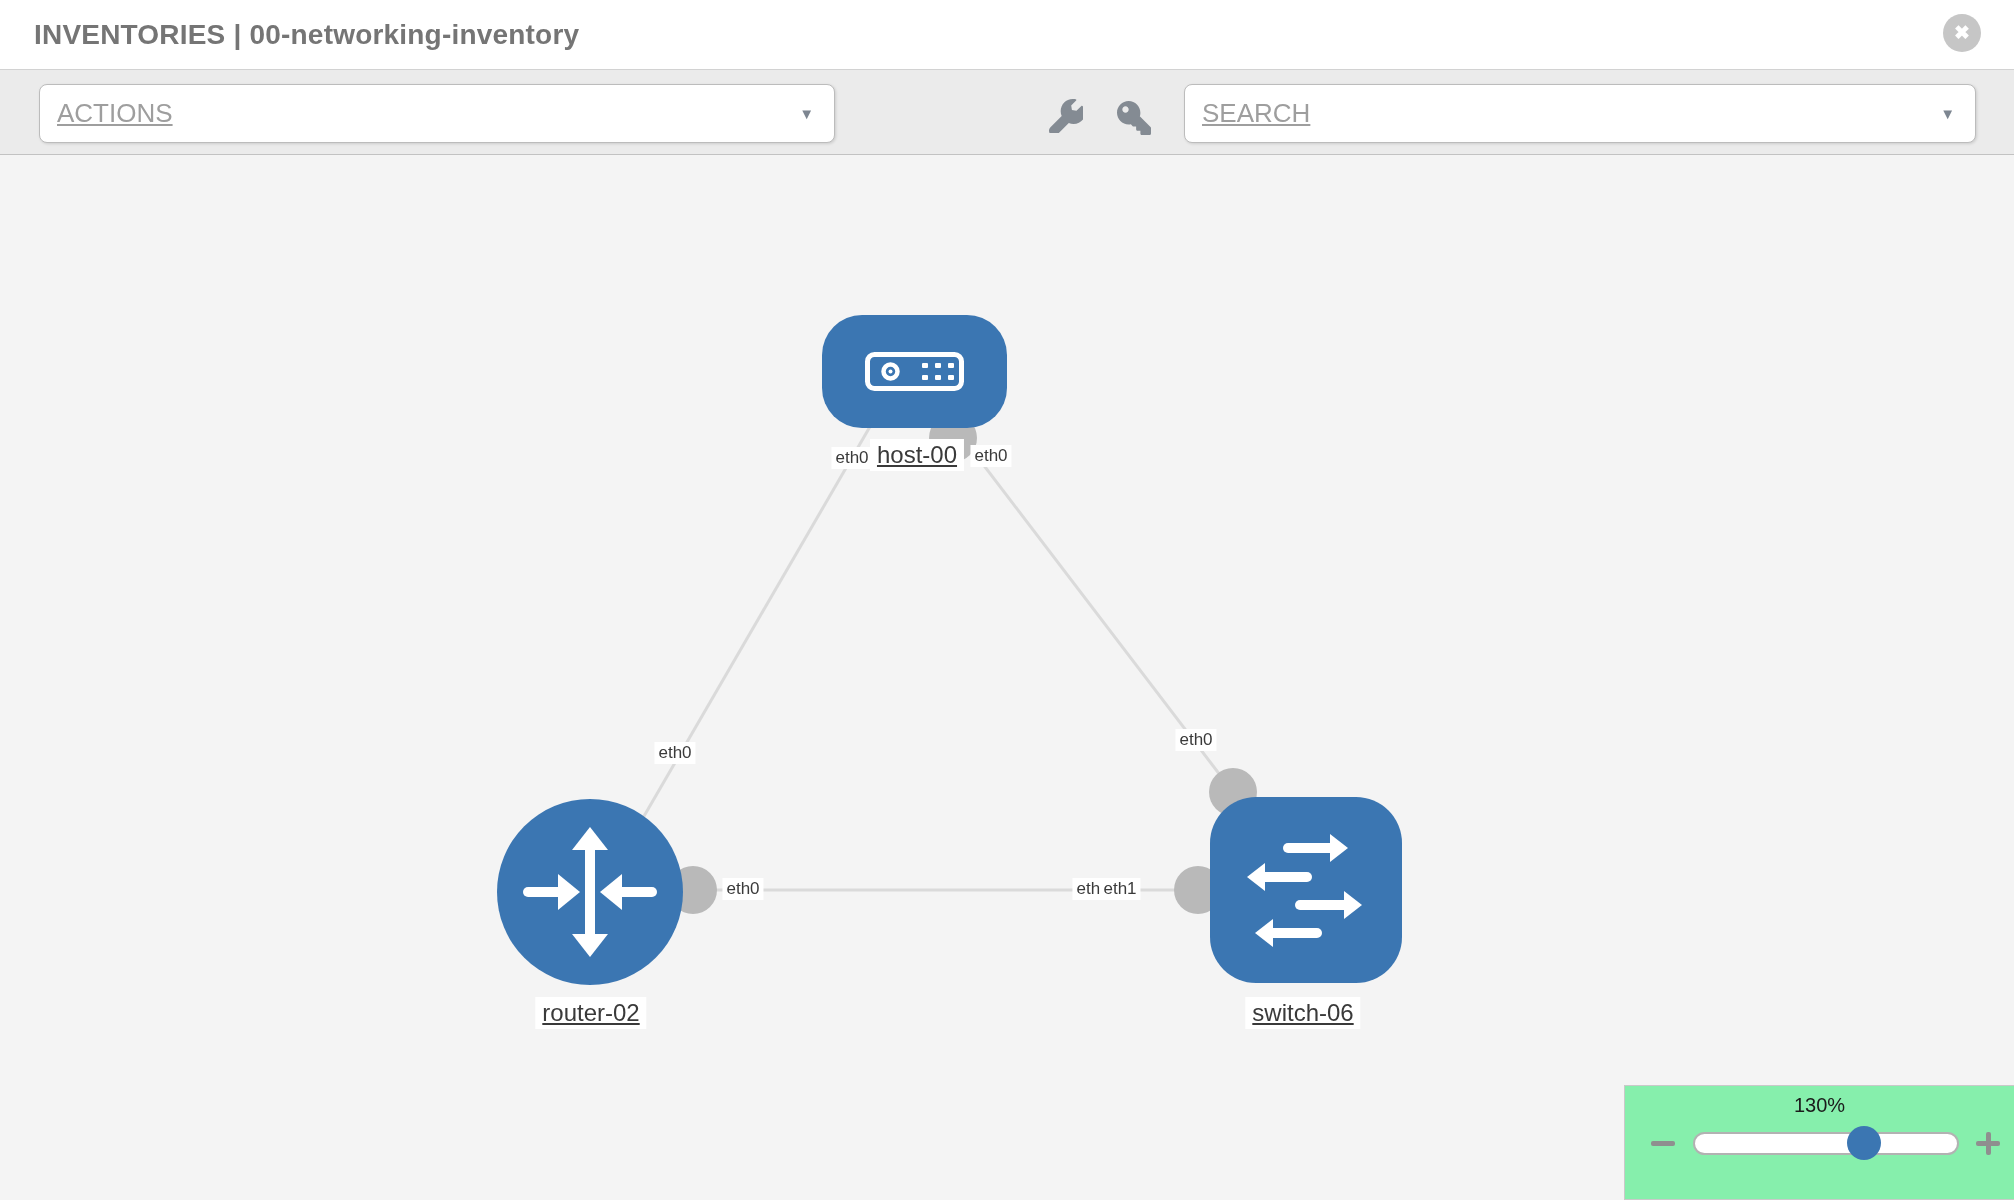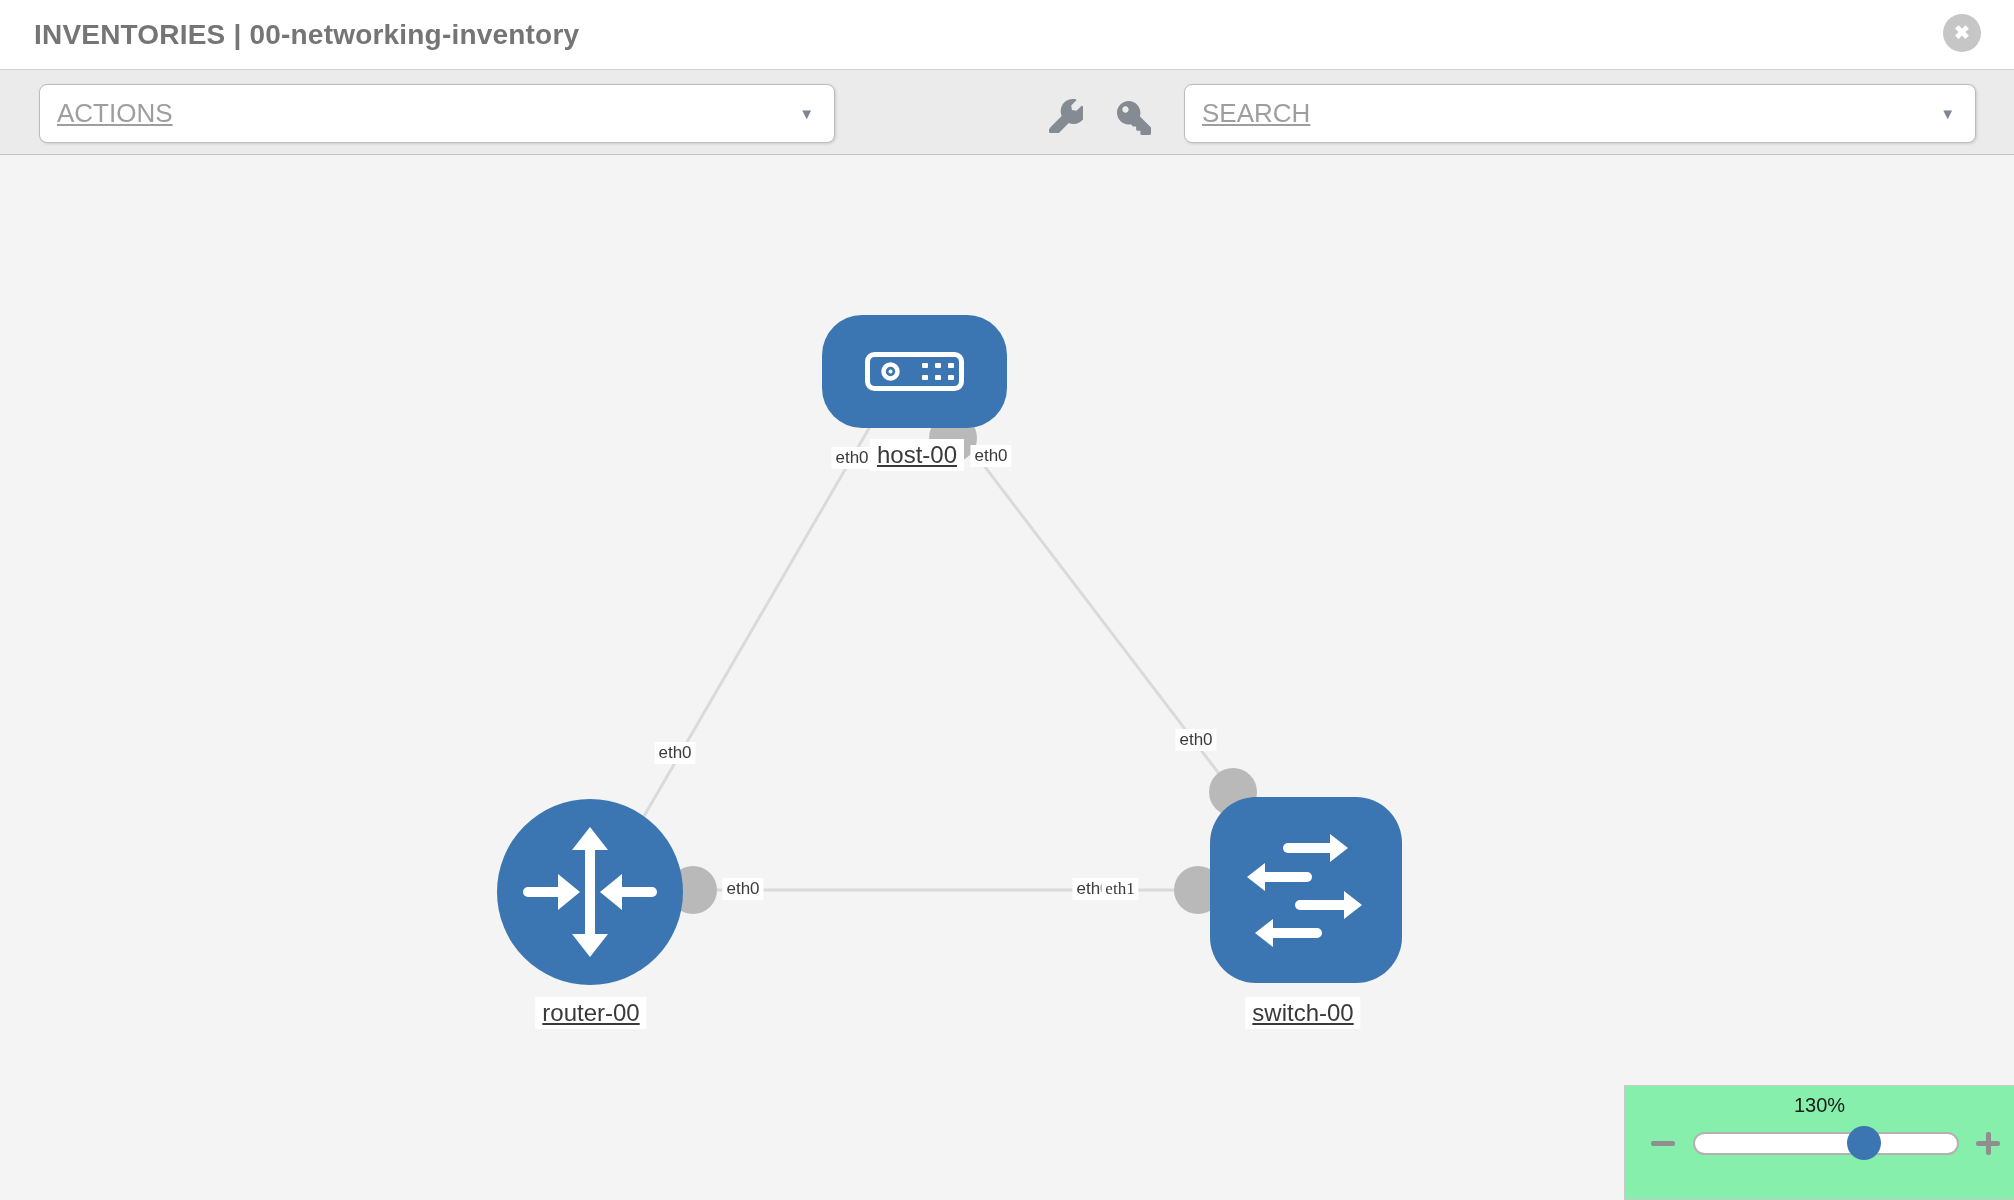--- a/index.html
+++ b/index.html
@@ -139,24 +139,24 @@
         <polygon points="1255,778 1273,764 1273,792" fill="#fff"></polygon>
       </g>
     </svg>
   <div class="labels" id="labels">
       <div class="iface-label" style="left: 852px; top: 303px;">eth0</div>
       <div class="iface-label" style="left: 991px; top: 301px;">eth0</div>
       <div class="iface-label" style="left: 675px; top: 598px;">eth0</div>
       <div class="iface-label" style="left: 1196px; top: 585px;">eth0</div>
       <div class="iface-label" style="left: 743px; top: 734px;">eth0</div>
       <div class="iface-label" style="left: 1093px; top: 734px;">eth0</div>
-      <div class="iface-label" style="left: 1120px; top: 734px; font-family: Liberation Serif, serif;">eth1</div>
+      <div class="iface-label" style="left: 1120px; top: 734px;">eth1</div>
       <div class="node-label" style="left: 917px; top: 300px;">host-00</div>
-      <div class="node-label" style="left: 591px; top: 858px;">router-00</div>
-      <div class="node-label" style="left: 1303px; top: 858px;">switch-00</div>
+      <div class="node-label" style="left: 591px; top: 858px;">router-02</div>
+      <div class="node-label" style="left: 1303px; top: 858px;">switch-06</div>
     </div>
 </div>
 
 <div class="zoom-panel">
   <div class="zoom-value">130%</div>
   <div class="zoom-minus">
       <div class="bar-h"></div>
     </div>
   <div class="zoom-track"></div>
   <div class="zoom-thumb"></div>

